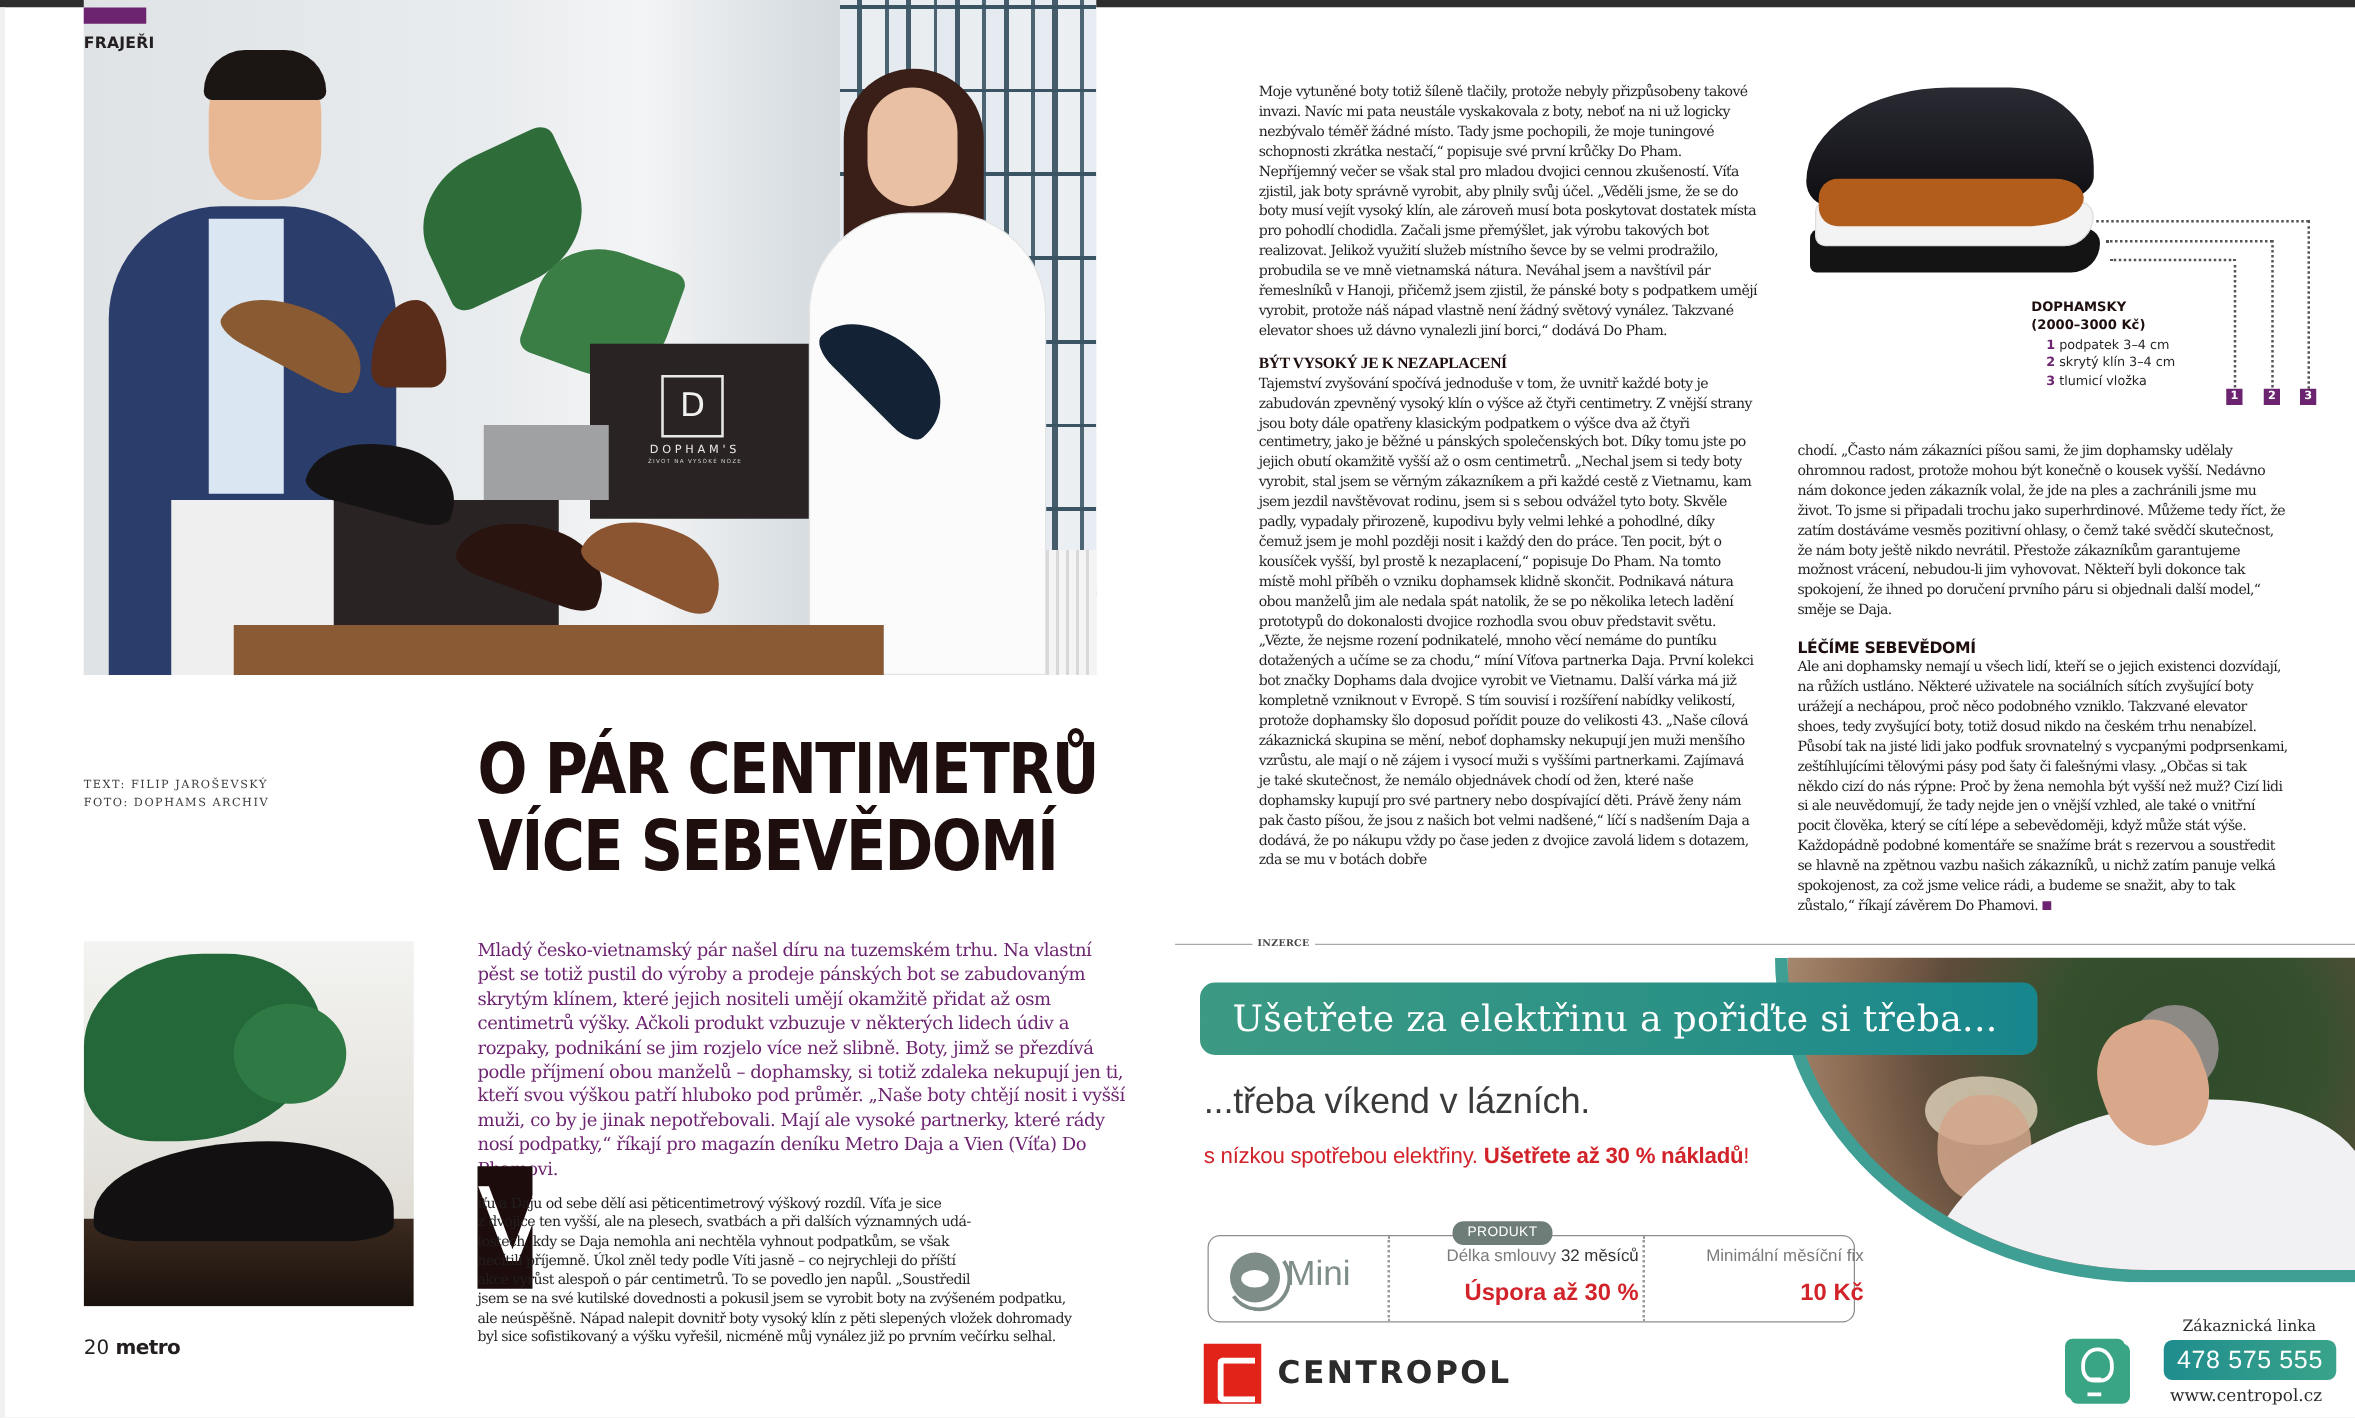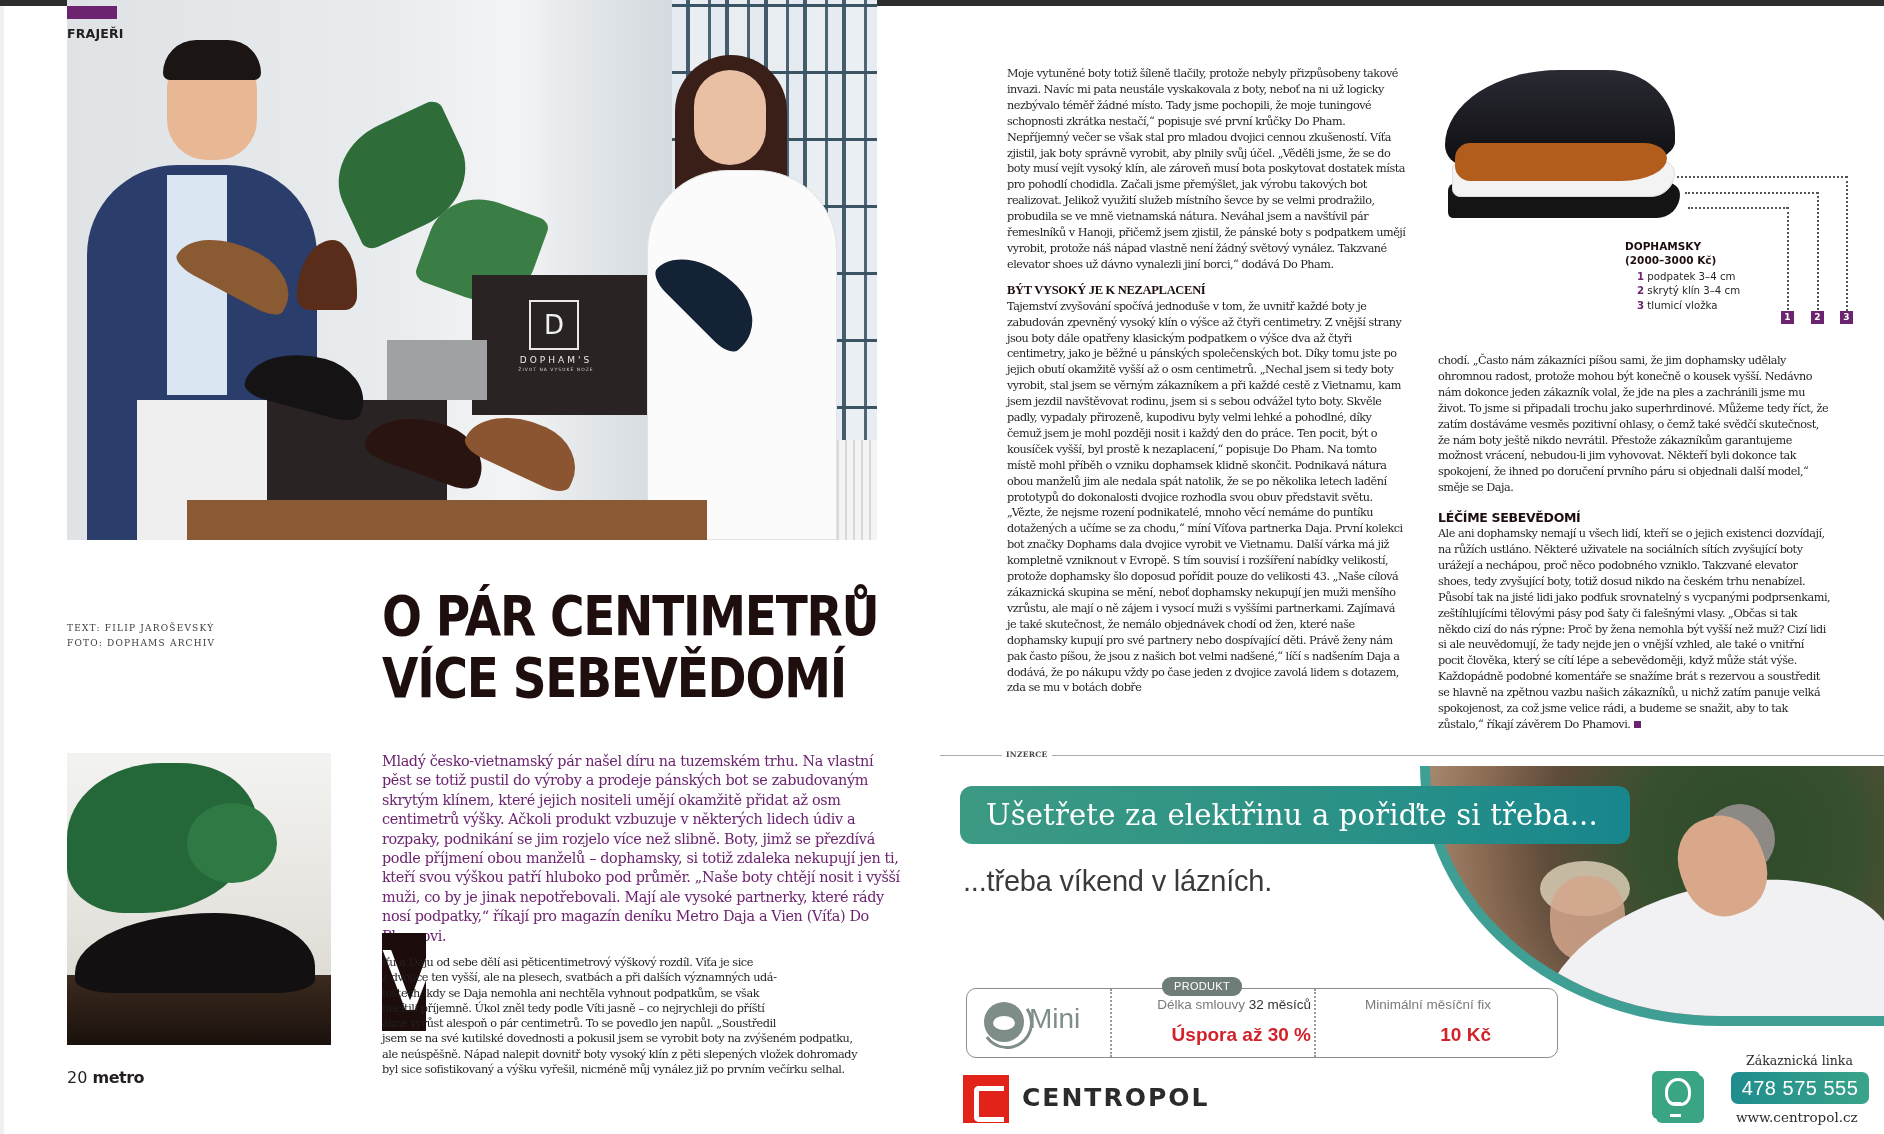--- a/index.html
+++ b/index.html
@@ -87,21 +87,21 @@
   .ad-photo .hair-m { position: absolute; left: 275px; top: 38px; width: 70px; height: 70px; border-radius: 50%; background: #8d8a86; }
   .ad-photo .face-w { position: absolute; left: 120px; top: 110px; width: 75px; height: 85px; border-radius: 45%; background: #d4a68c; opacity: .85; }
   .ad-photo .hair-w { position: absolute; left: 110px; top: 95px; width: 90px; height: 55px; border-radius: 50%; background: #d9cdb5; opacity: .85; }
 
   .ad-banner { position: absolute; left: 960px; top: 786px; width: 670px; height: 58px; border-radius: 12px; background: linear-gradient(90deg,#3c9a83 0%,#2a9187 60%,#17868d 100%); color: #fff;
     font-family: "DejaVu Serif", serif; font-size: 29px; line-height: 58px; padding-left: 26px; letter-spacing: .2px; white-space: nowrap; z-index: 2; }
   .ad-sub { position: absolute; left: 963px; top: 865px; font-family: "Liberation Sans", sans-serif; font-size: 29px; font-weight: normal; color: #3a3a3a; letter-spacing: -.2px; }
   .ad-red { position: absolute; left: 963px; top: 912px; width: 560px; font-family: "Liberation Sans", sans-serif; font-size: 17.8px; line-height: 24px; color: #d2232a; letter-spacing: -.2px; }
   .ad-red b { font-weight: bold; }
 
-  .product-box { position: absolute; left: 966px; top: 988px; width: 592px; height: 70px; border: 1.5px solid #8d8d8d; border-radius: 10px; background: #fff; }
+  .product-box { position: absolute; left: 966px; top: 988px; width: 518px; height: 70px; border: 1.5px solid #8d8d8d; border-radius: 10px; background: #fff; }
   .product-tag { position: absolute; left: 1162px; top: 977px; width: 80px; height: 19px; border-radius: 9px; background: #6f7d78; color: #fff; font-family: "Liberation Sans", sans-serif; font-size: 11px; text-align: center; line-height: 19px; letter-spacing: .3px; }
   .pb-divider { position: absolute; top: 0; width: 0; height: 68px; border-left: 2px dotted #9a9a9a; }
   .piggy { position: absolute; left: 17px; top: 13px; width: 40px; height: 40px; border-radius: 50%; background: #7e8d87; }
   .piggy::after { content: ""; position: absolute; left: 9px; top: 14px; width: 22px; height: 14px; border-radius: 50%; background: #fff; }
   .piggy-arc { position: absolute; left: 14px; top: 8px; width: 52px; height: 52px; border-radius: 50%; border: 3px solid #7e8d87; border-left-color: transparent; border-top-color: transparent; transform: rotate(10deg); }
   .mini-label { position: absolute; left: 62px; top: 14px; font-family: "Liberation Sans", sans-serif; font-size: 28px; color: #7e8d87; }
   .pb-cell { position: absolute; top: 8px; text-align: right; font-family: "Liberation Sans", sans-serif; }
   .pb-cell .t { font-size: 13.5px; color: #7a7a7a; }
   .pb-cell .t b { color: #333; font-weight: normal; }
   .pb-cell .v { font-size: 19px; font-weight: bold; color: #d2232a; margin-top: 12px; }
@@ -239,20 +239,21 @@
   <div class="hair-w"></div>
   <div class="face-w"></div>
   <div class="robe"></div>
   <div class="hair-m"></div>
   <div class="face-m"></div>
 </div>
 
 <div class="ad-banner">Ušetřete za elektřinu a pořiďte si třeba...</div>
 <div class="ad-sub">...třeba víkend v lázních.</div>
 <div class="ad-red">
+  <div><span>s nízkou spotřebou elektřiny. </span><b>Ušetřete až 30 % nákladů</b><span>!</span></div>
 </div>
 
 <div class="product-box">
   <div class="piggy-arc"></div>
   <div class="piggy"></div>
   <div class="mini-label">Mini</div>
   <div class="pb-divider" style="left:143px;"></div>
   <div class="pb-cell" style="left:148px;width:196px;">
     <div class="t"><span>Délka smlouvy </span><b>32 měsíců</b></div>
     <div class="v">Úspora až 30 %</div>

